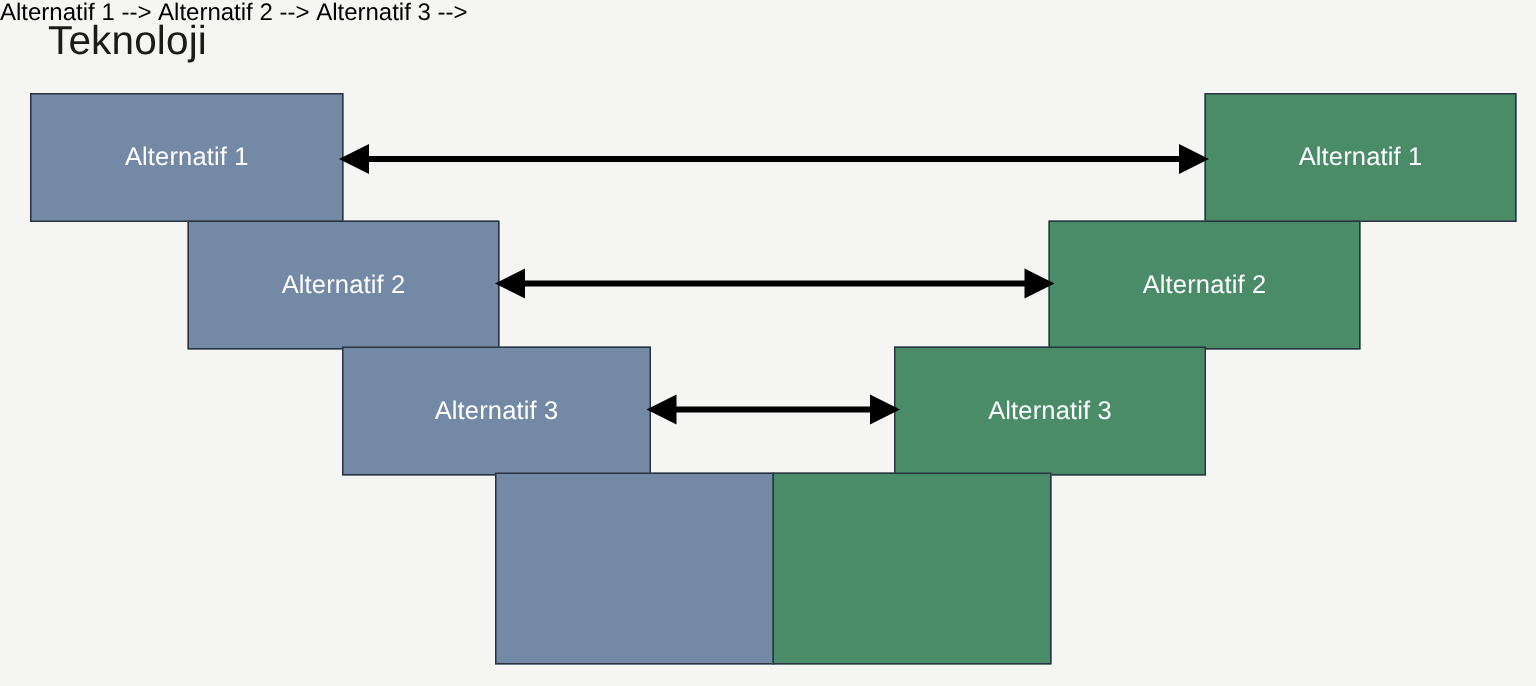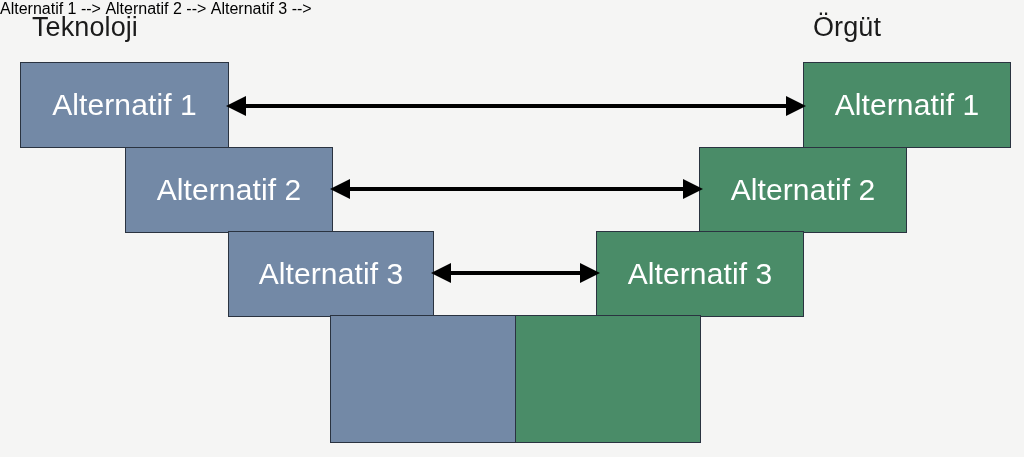--- a/index.html
+++ b/index.html
@@ -36,21 +36,21 @@
 
   
   .box {
     position: absolute;
     box-sizing: border-box;
     border: 1.6px solid #2a3340;
     display: flex;
     align-items: center;
     justify-content: center;
     color: #ffffff;
-    font-size: 30px;
+    font-size: 17px;
     line-height: 26px;
     white-space: nowrap;
     letter-spacing: 0.1px;
   }
   .box.blue  { background: #7389a6; }
   .box.green { background: #4a8c68; }
   .box .box-label { pointer-events: none; }
 
   
   #tech-alt-1   { left: 20px;  top: 62px;  width: 209px; height: 86px; }
@@ -78,21 +78,20 @@
   }
   .connector polygon { fill: #000000; }
 </style>
 </head>
 <body>
 
 <div id="canvas">
 
   
   <div class="col-title" id="title-teknoloji">Teknoloji</div>
-  <div class="col-title" id="title-orgut">Örgüt</div>
 
   
   <div class="box blue" id="tech-alt-1">
     <span class="box-label">Alternatif 1</span>
   </div>
   <div class="box blue" id="tech-alt-2">
     <span class="box-label">Alternatif 2</span>
   </div>
   <div class="box blue" id="tech-alt-3">
     <span class="box-label">Alternatif 3</span>

